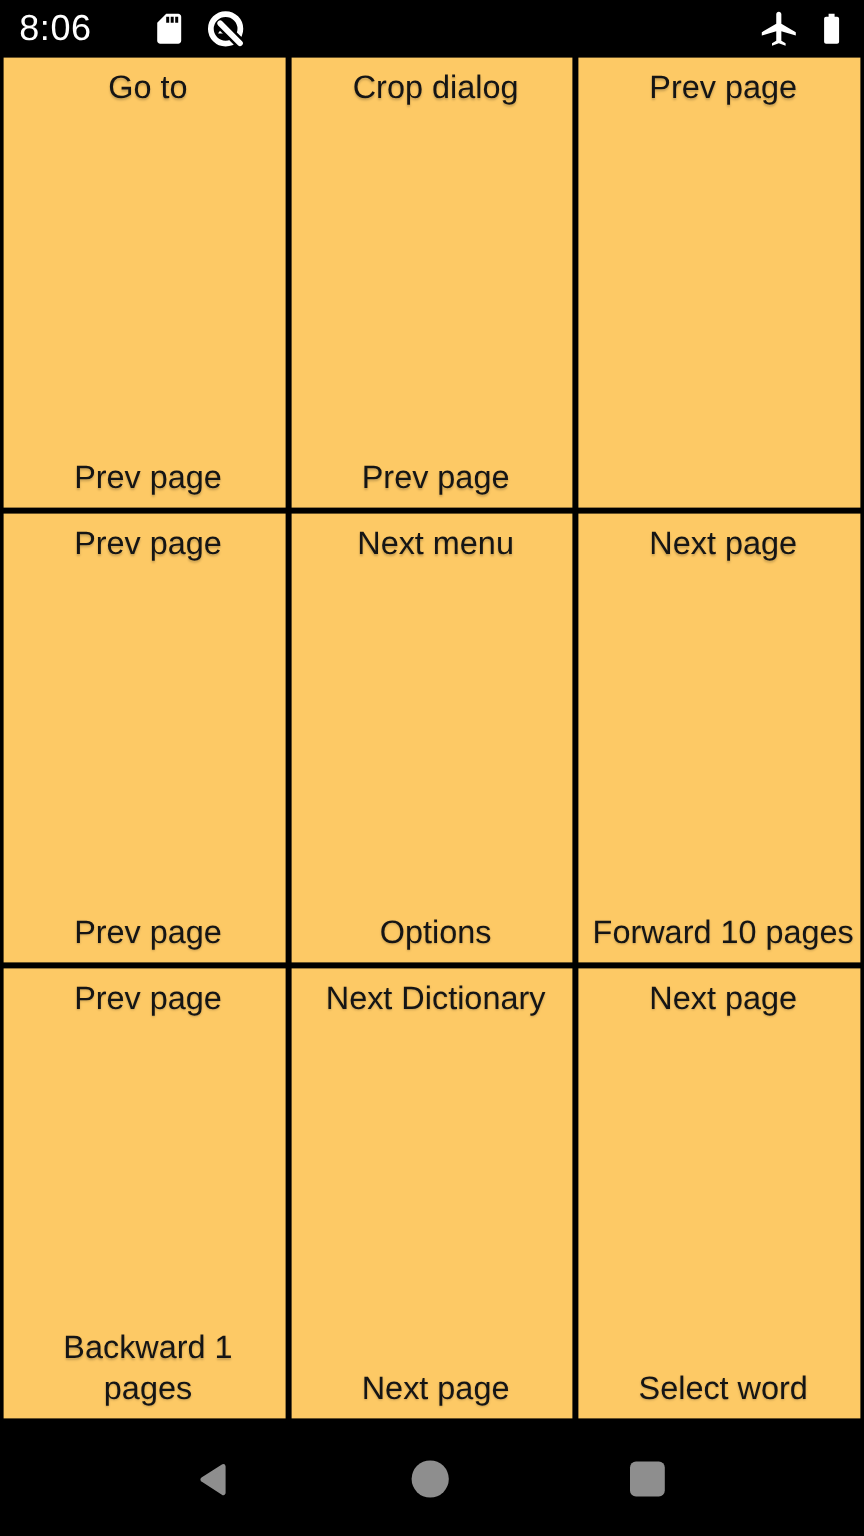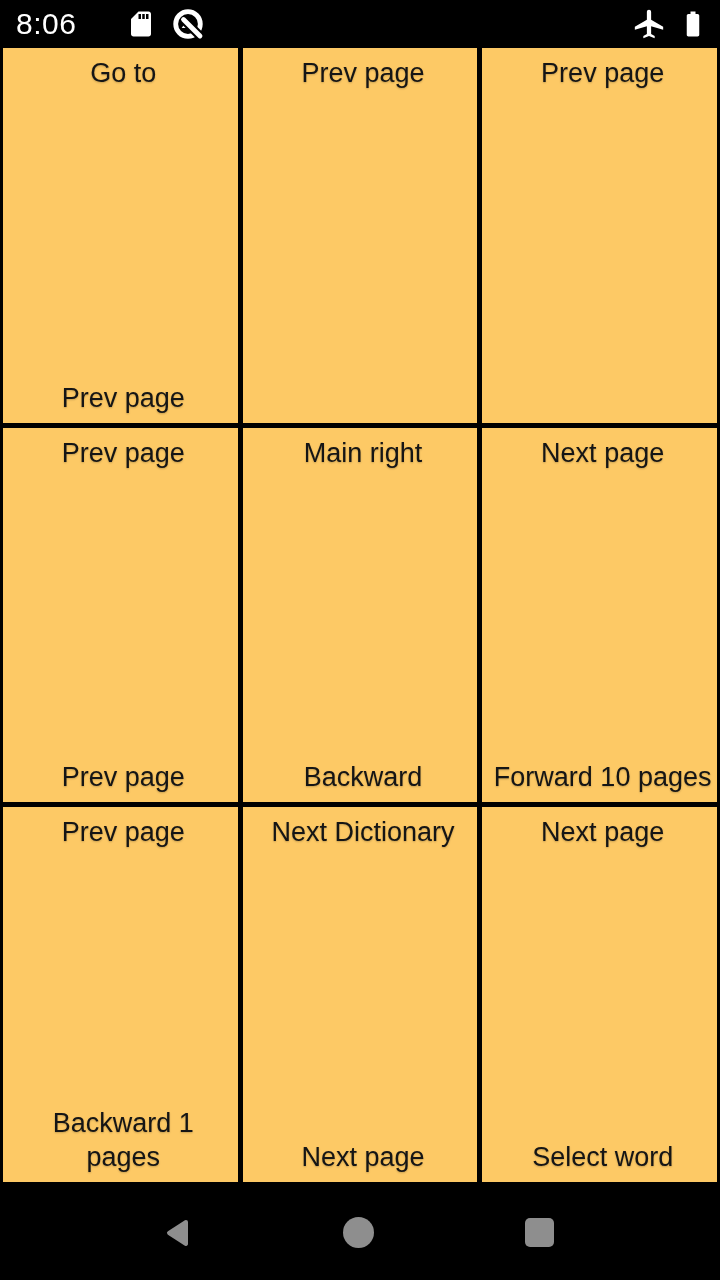--- a/index.html
+++ b/index.html
@@ -133,35 +133,36 @@
   </div>
 
   <div class="grid">
 
     <div class="cell">
       <span class="cell-label cell-top">Go to</span>
       <span class="cell-label cell-bottom">Prev page</span>
     </div>
 
     <div class="cell">
+      <span class="cell-label cell-top">Crop dialog</span>
       <span class="cell-label cell-bottom">Prev page</span>
     </div>
 
     <div class="cell">
       <span class="cell-label cell-bottom">Prev page</span>
     </div>
 
     <div class="cell">
       <span class="cell-label cell-top">Prev page</span>
       <span class="cell-label cell-bottom">Prev page</span>
     </div>
 
     <div class="cell">
-      <span class="cell-label cell-top">Main right</span>
-      <span class="cell-label cell-bottom">Backward</span>
+      <span class="cell-label cell-top">Next menu</span>
+      <span class="cell-label cell-bottom">Options</span>
     </div>
 
     <div class="cell">
       <span class="cell-label cell-top">Next page</span>
       <span class="cell-label cell-bottom">Forward 10 pages</span>
     </div>
 
     <div class="cell">
       <span class="cell-label cell-top">Prev page</span>
       <span class="cell-label cell-bottom">Backward 1 pages</span>

